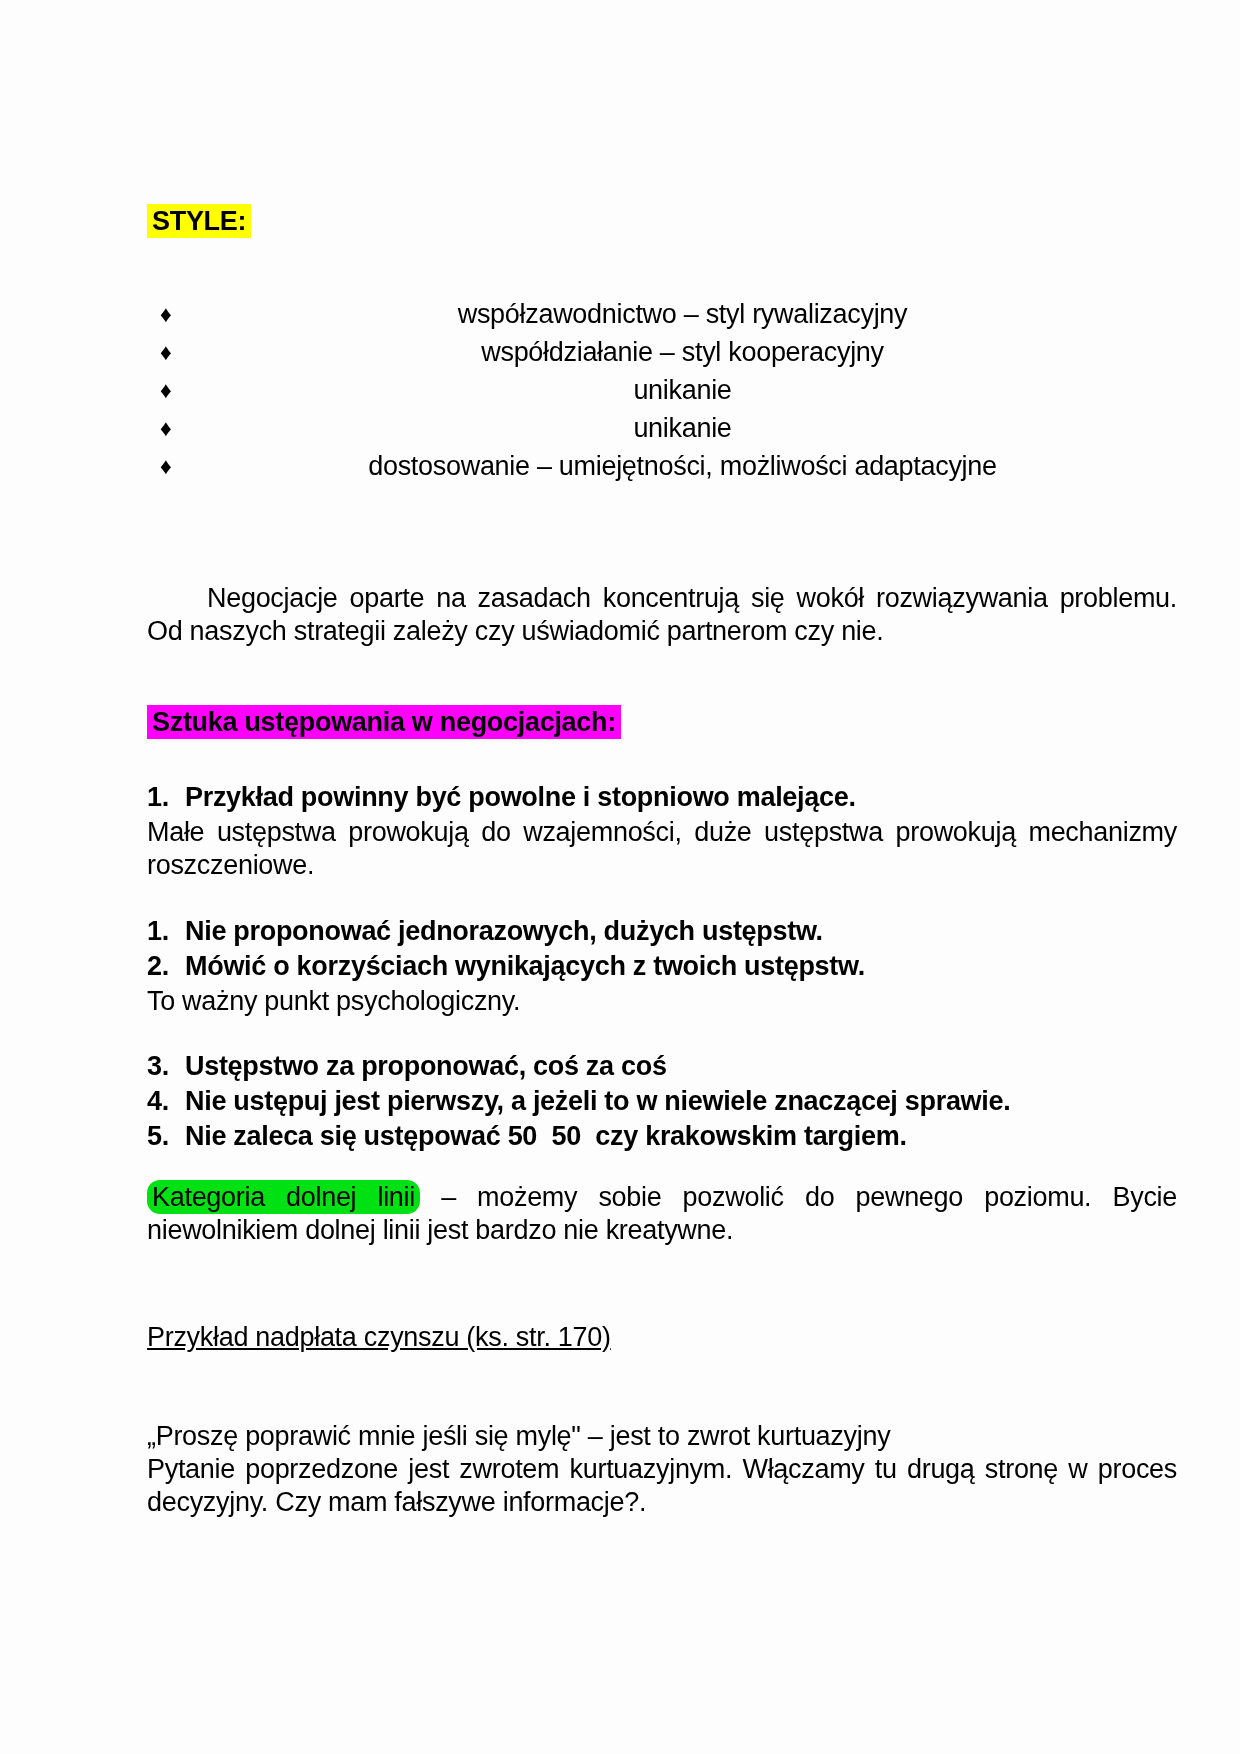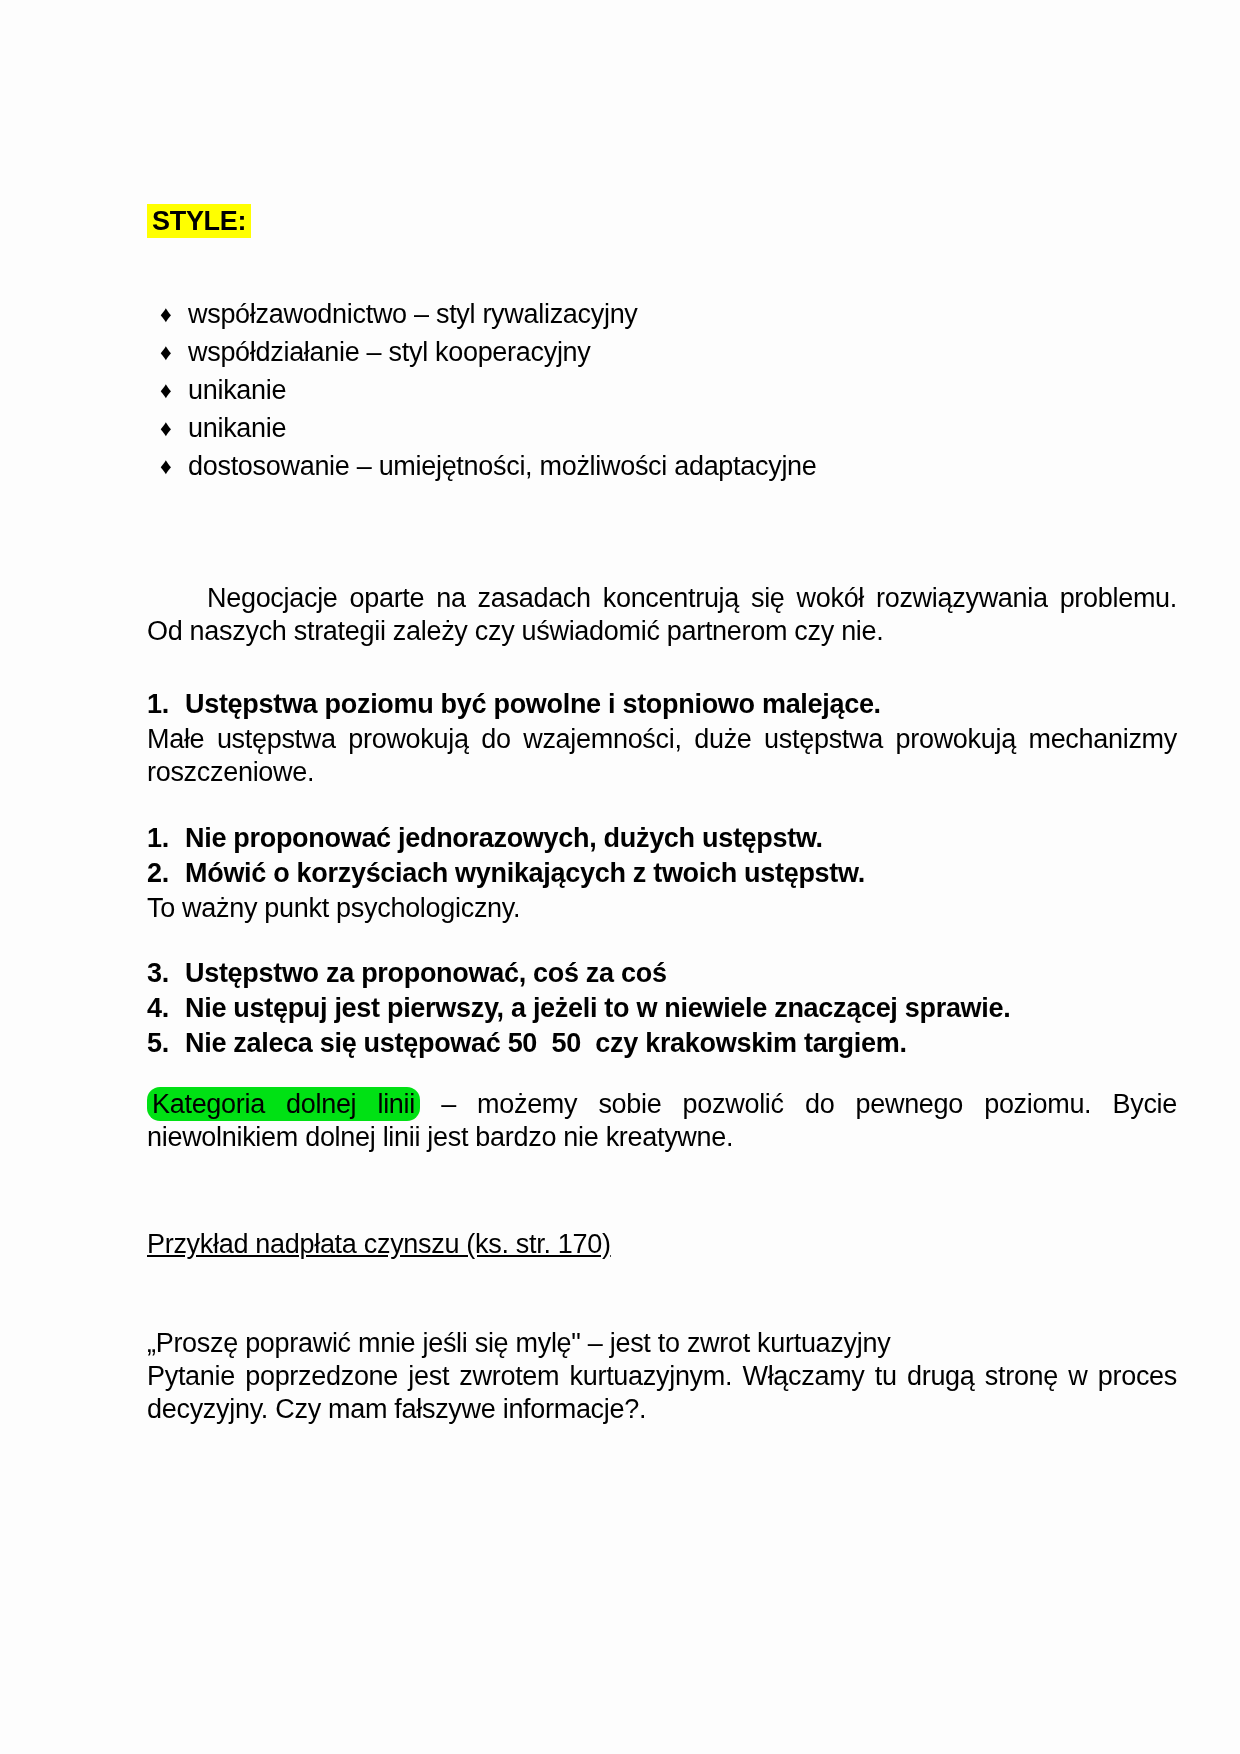--- a/index.html
+++ b/index.html
@@ -10,21 +10,21 @@
     font-family:"Liberation Sans",sans-serif;
     font-size:27px;line-height:33px;letter-spacing:-0.3px;
     padding:203px 63px 0 147px;overflow:hidden;
   }
   h1,h2,p,ul{margin:0;padding:0;}
   h1.style-heading{font-size:27px;line-height:37px;font-weight:bold;}
   mark.hl{padding:2px 5px;color:#000;}
   ul.styles-list{list-style:none;margin-top:58px;}
   ul.styles-list li{display:flex;margin:0 0 5px 0;}
   .bullet{flex:0 0 28px;margin-left:13px;font-size:23px;line-height:33px;}
-  .li-text{flex:1;}
+  .li-text{flex:1;text-align:center;}
   p.p-negotiation{margin-top:99px;text-align:justify;text-indent:60px;}
   h2.concessions-heading{margin-top:56px;font-size:27px;line-height:37px;font-weight:bold;}
   .numlist{margin-top:0;}
   .numitem{display:flex;font-weight:bold;margin-bottom:2px;}
   .numitem .num{flex:0 0 38px;}
   .numitem .txt{flex:1;text-align:justify;white-space:pre-wrap;}
   .mt-rule1{margin-top:40px;}
   .mt-list-a{margin-top:33px;}
   .mt-list-b{margin-top:32px;}
   p.note{text-align:justify;}
@@ -58,25 +58,26 @@
       <span class="li-text">unikanie</span>
     </li>
     <li>
       <span class="bullet">♦</span>
       <span class="li-text">dostosowanie – umiejętności, możliwości adaptacyjne</span>
     </li>
   </ul>
 
   <p class="p-negotiation">Negocjacje oparte na zasadach koncentrują się wokół rozwiązywania problemu. Od naszych strategii zależy czy uświadomić partnerom czy nie.</p>
 
+  <h2 class="concessions-heading"><mark class="hl" style="background-color: rgb(255, 0, 255);">Sztuka ustępowania w negocjacjach:</mark></h2>
 
   <div class="numlist mt-rule1">
     <div class="numitem">
       <span class="num">1.</span>
-      <span class="txt">Ustępstwa poziomu być powolne i stopniowo malejące.</span>
+      <span class="txt">Przykład powinny być powolne i stopniowo malejące.</span>
     </div>
   </div>
   <p class="note">Małe ustępstwa prowokują do wzajemności, duże ustępstwa prowokują mechanizmy roszczeniowe.</p>
 
   <div class="numlist mt-list-a">
     <div class="numitem">
       <span class="num">1.</span>
       <span class="txt">Nie proponować jednorazowych, dużych ustępstw.</span>
     </div>
     <div class="numitem">

